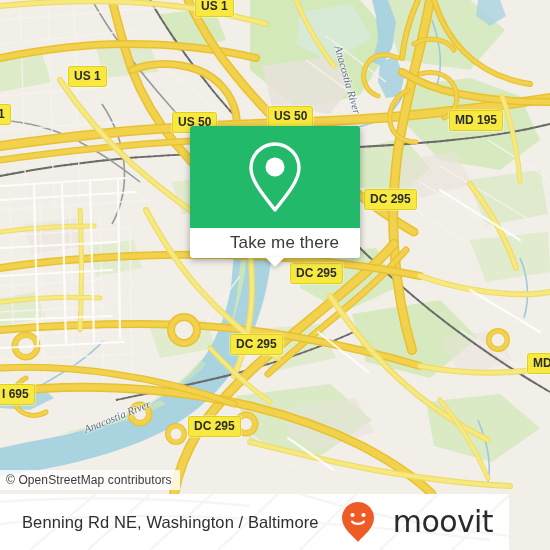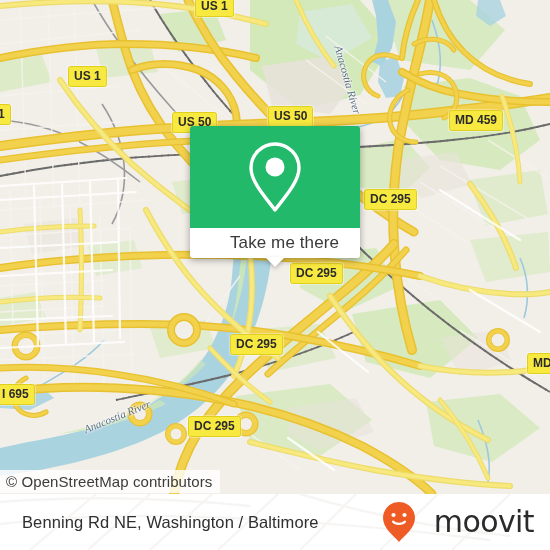--- a/index.html
+++ b/index.html
@@ -7,21 +7,21 @@
   #app{position:relative;width:550px;height:550px;overflow:hidden;background:#f2efe9;}
 
   
   #map{position:absolute;left:0;top:0;width:550px;height:494px;overflow:hidden;background:#f2efe9;}
   #map svg{position:absolute;left:0;top:0;}
 
   
   #attrib{
     position:absolute;left:0;top:470px;
     background:rgba(255,255,255,.80);
-    font-size:15px;color:#3b3b3b;
+    font-size:12px;color:#3b3b3b;
     padding:3px 8px 3px 6px;
     letter-spacing:.1px;
     white-space:nowrap;
     z-index:40;
   }
 
   
   .shield{
     position:absolute;z-index:30;
     background:#f7e93f;
@@ -77,21 +77,21 @@
     position:absolute;left:50%;bottom:-9px;margin-left:-10px;
     width:0;height:0;
     border-left:10px solid transparent;
     border-right:10px solid transparent;
     border-top:10px solid #fff;
     filter:drop-shadow(0 2px 2px rgba(0,0,0,.22));
   }
 
   
   #footer{
-    position:absolute;left:0;top:494px;width:550px;height:56px;
+    position:absolute;left:0;top:494px;width:509px;height:56px;
     background:#ffffff;
     display:flex;align-items:center;
     overflow:hidden;
   }
   #footer-watermark{
     position:absolute;left:0;top:0;width:550px;height:56px;
     opacity:.30;pointer-events:none;
   }
   #footer-title{
     position:relative;z-index:2;
@@ -375,21 +375,21 @@
     </svg>
 
     <div class="river-label" style="left:344px;top:44px;transform:rotate(74deg);transform-origin:left top;">Anacostia River</div>
     <div class="river-label" style="left:82px;top:424px;transform:rotate(-22deg);transform-origin:left top;">Anacostia River</div>
 
     <div class="shield" style="left:195px;top:-4px;">US 1</div>
     <div class="shield" style="left:68px;top:66px;">US 1</div>
     <div class="shield" style="left:-8px;top:104px;">1</div>
     <div class="shield" style="left:172px;top:112px;">US 50</div>
     <div class="shield" style="left:268px;top:106px;">US 50</div>
-    <div class="shield" style="left:449px;top:110px;">MD 459</div>
+    <div class="shield" style="left:449px;top:110px;">MD 195</div>
     <div class="shield" style="left:364px;top:189px;">DC 295</div>
     <div class="shield" style="left:290px;top:263px;">DC 295</div>
     <div class="shield" style="left:230px;top:334px;">DC 295</div>
     <div class="shield" style="left:-4px;top:384px;">I 695</div>
     <div class="shield" style="left:188px;top:416px;">DC 295</div>
     <div class="shield" style="left:527px;top:353px;">MD</div>
 
     <div id="attrib">© OpenStreetMap contributors</div>
   </div>
 

